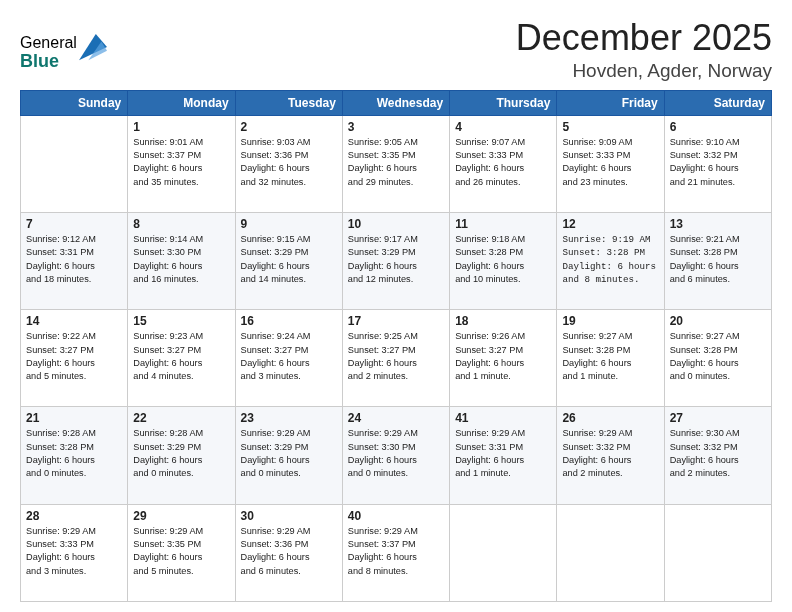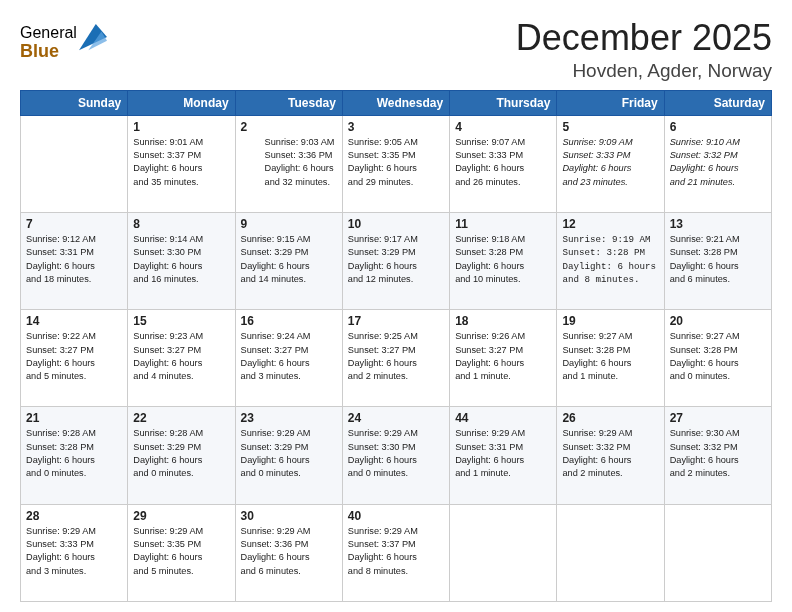--- a/index.html
+++ b/index.html
@@ -19,31 +19,31 @@
     }
     .header {
       display: flex;
       align-items: flex-start;
       justify-content: space-between;
       margin-bottom: 8px;
     }
     .logo {
       display: flex;
       align-items: center;
-      margin-top: 6px;
+      margin-top: 16px;
     }
     .logo-text {
       display: flex;
       flex-direction: column;
       line-height: 1.1;
     }
     .logo-blue {
       font-size: 18px;
       font-weight: bold;
-      color: #a16207;
+      color: #0f766e;
     }
     .logo-icon {
       width: 28px;
       height: 28px;
       margin-left: 2px;
       margin-top: -10px;
     }
     .title-block {
       text-align: right;
     }
@@ -140,49 +140,49 @@
           <td class="empty-cell"></td>
           <td>
             <span class="day-num">1</span>
             <div class="cell-text" style="white-space: pre-line;">Sunrise: 9:01 AM
 Sunset: 3:37 PM
 Daylight: 6 hours
 and 35 minutes.</div>
           </td>
           <td>
             <span class="day-num">2</span>
-            <div class="cell-text" style="white-space: pre-line; margin-left: 24px;">Sunrise: 9:03 AM
+            <div class="cell-text" style="white-space: pre-line;">Sunrise: 9:03 AM
 Sunset: 3:36 PM
 Daylight: 6 hours
 and 32 minutes.</div>
           </td>
           <td>
             <span class="day-num">3</span>
             <div class="cell-text" style="white-space: pre-line;">Sunrise: 9:05 AM
 Sunset: 3:35 PM
 Daylight: 6 hours
 and 29 minutes.</div>
           </td>
           <td>
             <span class="day-num">4</span>
             <div class="cell-text" style="white-space: pre-line;">Sunrise: 9:07 AM
 Sunset: 3:33 PM
 Daylight: 6 hours
 and 26 minutes.</div>
           </td>
           <td>
             <span class="day-num">5</span>
-            <div class="cell-text" style="white-space: pre-line; font-style: italic;">Sunrise: 9:09 AM
+            <div class="cell-text" style="white-space: pre-line;">Sunrise: 9:09 AM
 Sunset: 3:33 PM
 Daylight: 6 hours
 and 23 minutes.</div>
           </td>
           <td>
             <span class="day-num">6</span>
-            <div class="cell-text" style="white-space: pre-line; font-style: italic;">Sunrise: 9:10 AM
+            <div class="cell-text" style="white-space: pre-line;">Sunrise: 9:10 AM
 Sunset: 3:32 PM
 Daylight: 6 hours
 and 21 minutes.</div>
           </td>
         </tr>
         <tr>
           <td>
             <span class="day-num">7</span>
             <div class="cell-text" style="white-space: pre-line;">Sunrise: 9:12 AM
 Sunset: 3:31 PM
@@ -306,21 +306,21 @@
 and 0 minutes.</div>
           </td>
           <td>
             <span class="day-num">24</span>
             <div class="cell-text" style="white-space: pre-line;">Sunrise: 9:29 AM
 Sunset: 3:30 PM
 Daylight: 6 hours
 and 0 minutes.</div>
           </td>
           <td>
-            <span class="day-num">44</span>
+            <span class="day-num">41</span>
             <div class="cell-text" style="white-space: pre-line;">Sunrise: 9:29 AM
 Sunset: 3:31 PM
 Daylight: 6 hours
 and 1 minute.</div>
           </td>
           <td>
             <span class="day-num">26</span>
             <div class="cell-text" style="white-space: pre-line;">Sunrise: 9:29 AM
 Sunset: 3:32 PM
 Daylight: 6 hours

